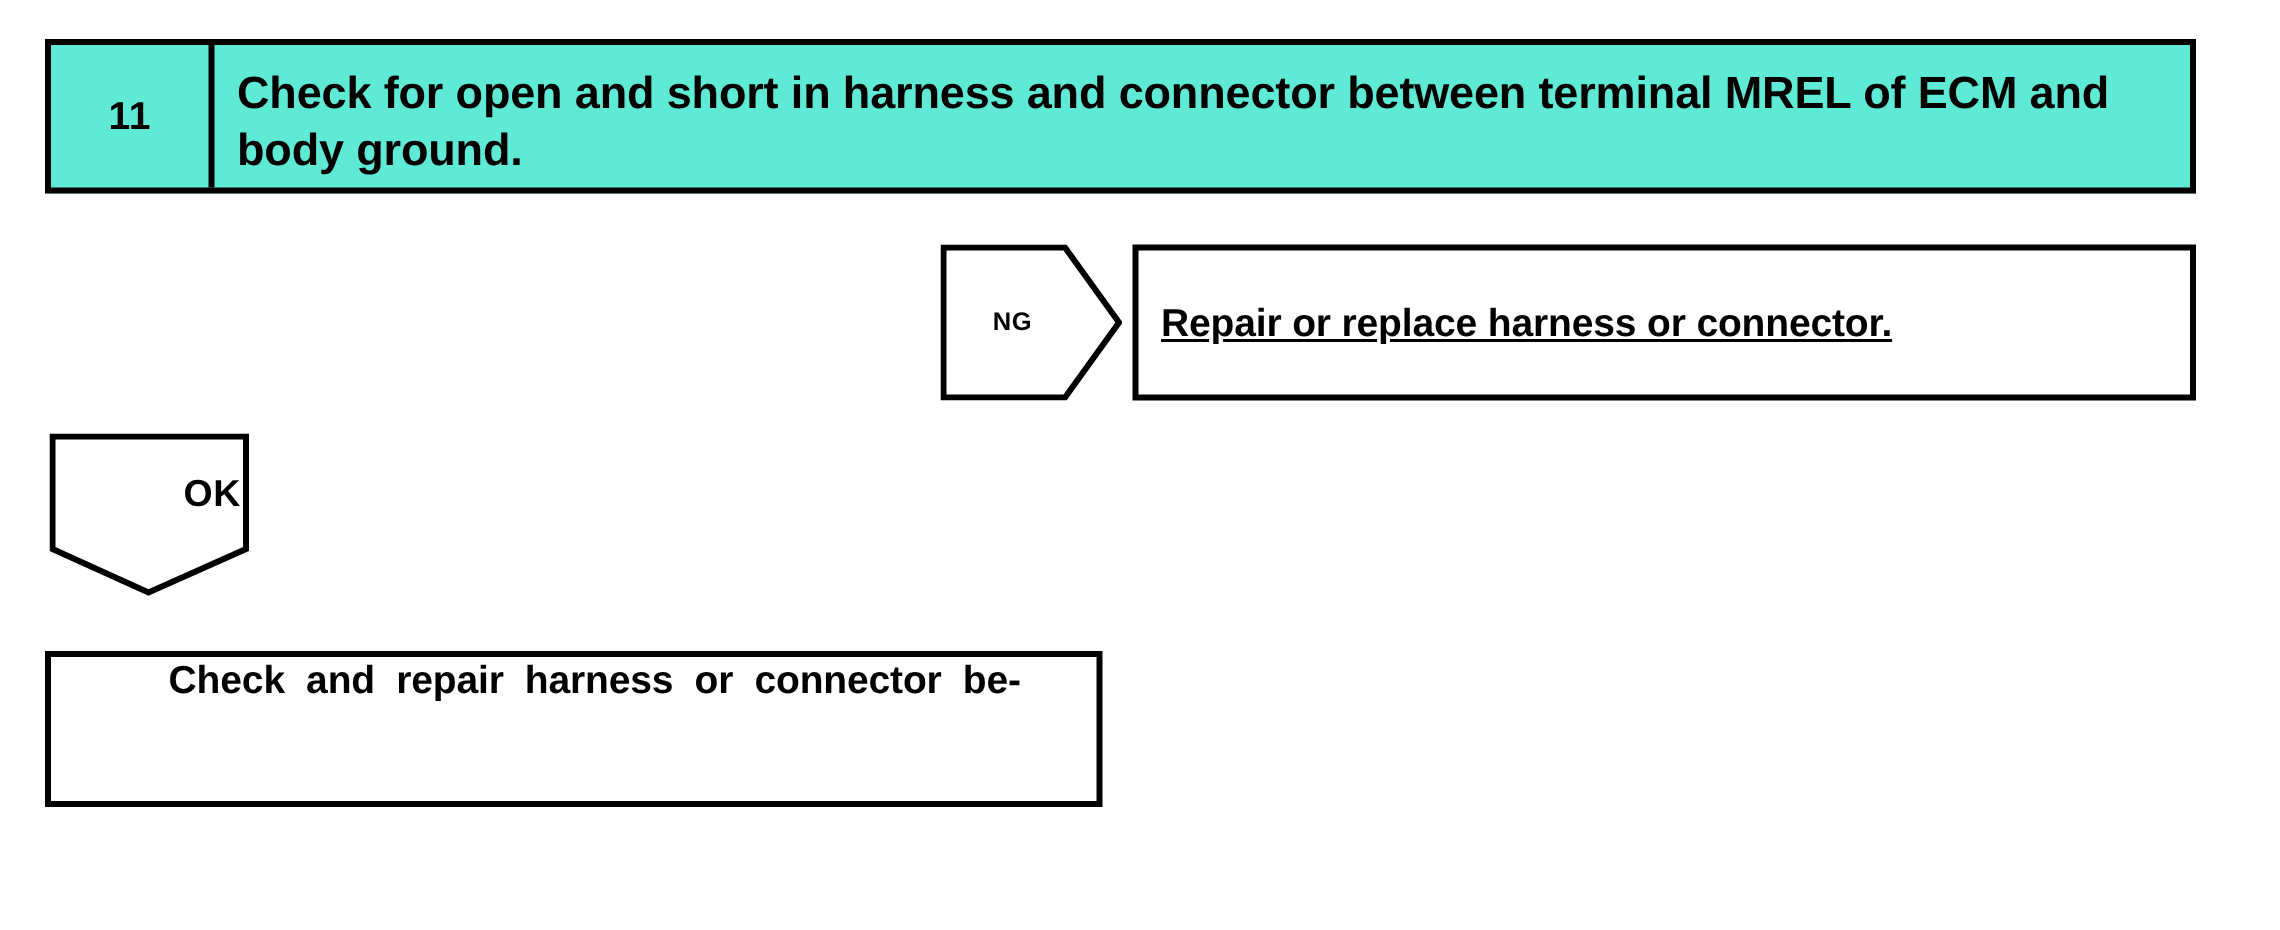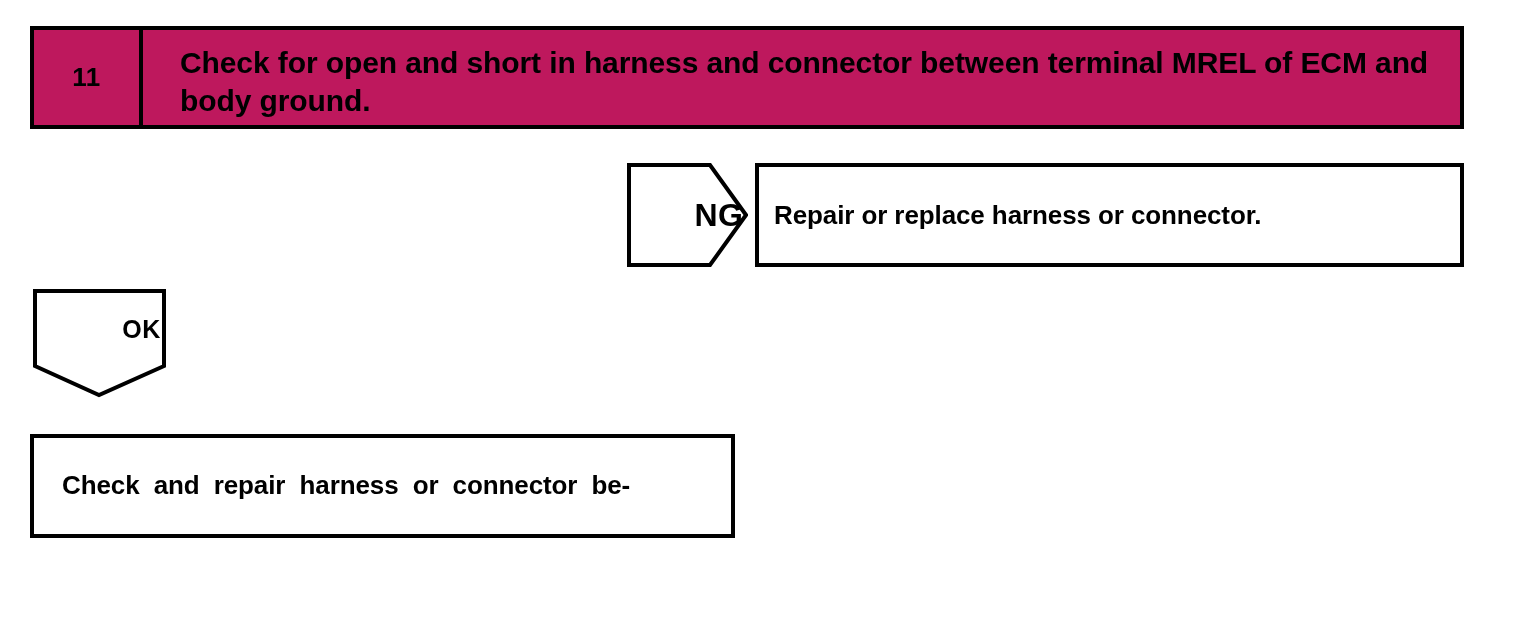--- a/index.html
+++ b/index.html
@@ -27,22 +27,21 @@
   .step-box {
     position: absolute;
     left: 30px;
     top: 26px;
     width: 1434px;
     height: 103px;
     border: 4px solid #000;
     box-sizing: border-box;
     display: flex;
     align-items: stretch;
-    background: #be185d;
-    gap: 22px;
+    background: #5eead4;
   }
   .step-number-cell {
     width: 109px;
     flex: 0 0 109px;
     border-right: 4px solid #000;
     box-sizing: border-box;
     display: flex;
     align-items: center;
     justify-content: center;
   }
@@ -75,44 +74,44 @@
   .ng-arrow svg { display: block; }
   .ng-label {
     position: absolute;
     left: 627px;
     top: 163px;
     width: 96px;
     height: 104px;
     display: flex;
     align-items: center;
     justify-content: center;
-    font-size: 32px;
+    font-size: 17px;
     font-weight: bold;
     letter-spacing: 0.5px;
-    padding-left: 44px;
   }
 
   
   .ng-box {
     position: absolute;
     left: 755px;
     top: 163px;
     width: 709px;
     height: 104px;
     border: 4px solid #000;
     box-sizing: border-box;
     background: #fff;
     display: flex;
     align-items: center;
   }
   .ng-box-text {
     font-size: 26px;
     font-weight: bold;
     padding-left: 15px;
     letter-spacing: -0.1px;
+    text-decoration: underline;
   }
 
   
   .ok-arrow {
     position: absolute;
     left: 33px;
     top: 289px;
     width: 133px;
     height: 109px;
   }
@@ -136,21 +135,21 @@
   .ok-box {
     position: absolute;
     left: 30px;
     top: 434px;
     width: 705px;
     height: 104px;
     border: 4px solid #000;
     box-sizing: border-box;
     background: #fff;
     display: flex;
-    flex-direction: column;
+    flex-direction: row;
     justify-content: center;
     padding-left: 28px;
   }
   .ok-box-line {
     font-size: 26px;
     font-weight: bold;
     line-height: 1.22;
     letter-spacing: -0.1px;
     white-space: pre;
   }

